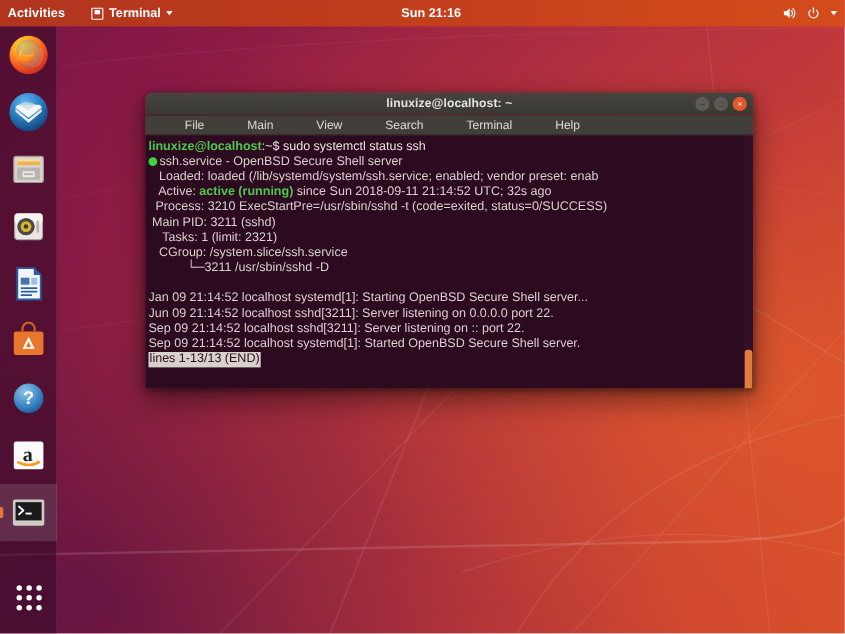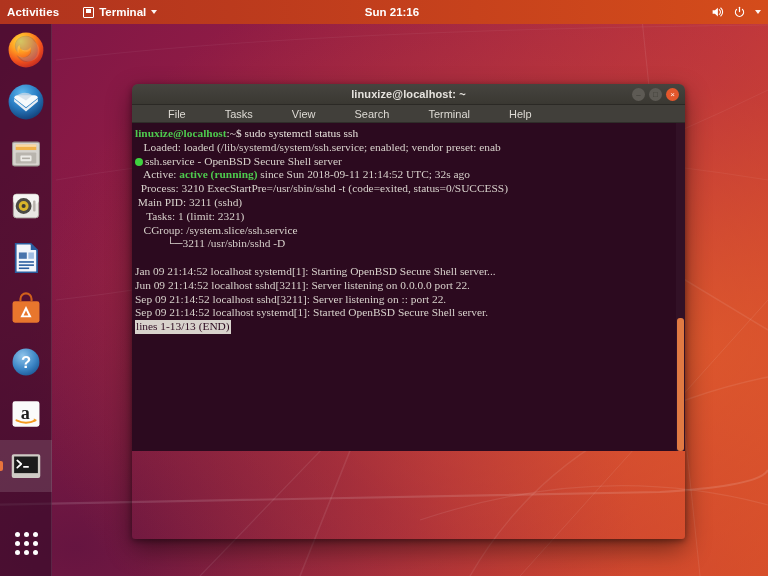--- a/index.html
+++ b/index.html
@@ -94,21 +94,21 @@
     position: absolute; left: 74px; top: 30px;
     width: 58px; text-align: center;
     color: #ffffff; font-size: 11px;
     text-shadow: 0 1px 2px rgba(0,0,0,.7);
   }
   #trash-label { margin-top: 1px; display: block; font-size: 11px; }
 
   
   #terminal-window {
     position: absolute; left: 132px; top: 84px;
-    width: 553px; height: 455px;
+    width: 553px; height: 269px;
     border-radius: 6px 6px 3px 3px;
     box-shadow: 0 10px 26px rgba(0,0,0,.45), 0 2px 6px rgba(0,0,0,.4);
     overflow: hidden;
     z-index: 30;
   }
   #title-bar {
     height: 21px;
     background: linear-gradient(180deg, #46443f 0%, #3a3832 100%);
     border-bottom: 1px solid #2b2925;
     display: flex; align-items: center; justify-content: center;
@@ -138,21 +138,21 @@
     padding-left: 8px; gap: 11px;
     border-bottom: 1px solid #2f2d29;
   }
   .menu-item { color: #dedbd5; font-size: 11px; padding-left: 28px; }
 
   #terminal-body {
     position: relative;
     height: 328px;
     background: #2c0a1f;
     padding: 4px 0 0 3px;
-    font-family: Liberation Serif, serif;
+    font-family: Liberation Sans, sans-serif;
     font-size: 11.4px;
     line-height: 13.8px;
     color: #d8d2cc;
     overflow: hidden;
   }
   .t-line { white-space: pre; height: 13.8px; }
   .t-green-bold { color: #4ec94e; font-weight: bold; }
   .t-white { color: #e8e3dd; }
   .t-dot {
     display: inline-block; width: 8px; height: 8px;
@@ -357,34 +357,34 @@
       <span id="window-title">linuxize@localhost: ~</span>
       <div class="win-buttons">
         <span class="win-btn min">–</span>
         <span class="win-btn max">□</span>
         <span class="win-btn close">×</span>
       </div>
     </div>
 
     <div id="menu-bar">
       <span class="menu-item">File</span>
-      <span class="menu-item">Tasks</span>
+      <span class="menu-item">Main</span>
       <span class="menu-item">View</span>
       <span class="menu-item">Search</span>
       <span class="menu-item">Terminal</span>
       <span class="menu-item">Help</span>
     </div>
 
     <div id="terminal-body">
 
       <div class="t-line"><span class="t-green-bold">linuxize@localhost</span><span class="t-white">:~$</span><span class="t-white"> </span><span class="t-white">sudo systemctl status ssh</span></div>
 
+      <div class="t-line"><span class="t-dot"></span><span>ssh.service - OpenBSD Secure Shell server</span></div>
+
       <div class="t-line">   Loaded: loaded (/lib/systemd/system/ssh.service; enabled; vendor preset: enab</div>
-
-      <div class="t-line"><span class="t-dot"></span><span>ssh.service - OpenBSD Secure Shell server</span></div>
 
       <div class="t-line"><span>   </span><span>Active:</span><span> </span><span class="t-green-bold">active (running)</span><span> since Sun 2018-09-11 21:14:52 UTC; 32s ago</span></div>
 
       <div class="t-line">  Process: 3210 ExecStartPre=/usr/sbin/sshd -t (code=exited, status=0/SUCCESS)</div>
       <div class="t-line"> Main PID: 3211 (sshd)</div>
       <div class="t-line">    Tasks: 1 (limit: 2321)</div>
       <div class="t-line">   CGroup: /system.slice/ssh.service</div>
       <div class="t-line">           └─3211 /usr/sbin/sshd -D</div>
       <div class="t-line"></div>
       <div class="t-line">Jan 09 21:14:52 localhost systemd[1]: Starting OpenBSD Secure Shell server...</div>

